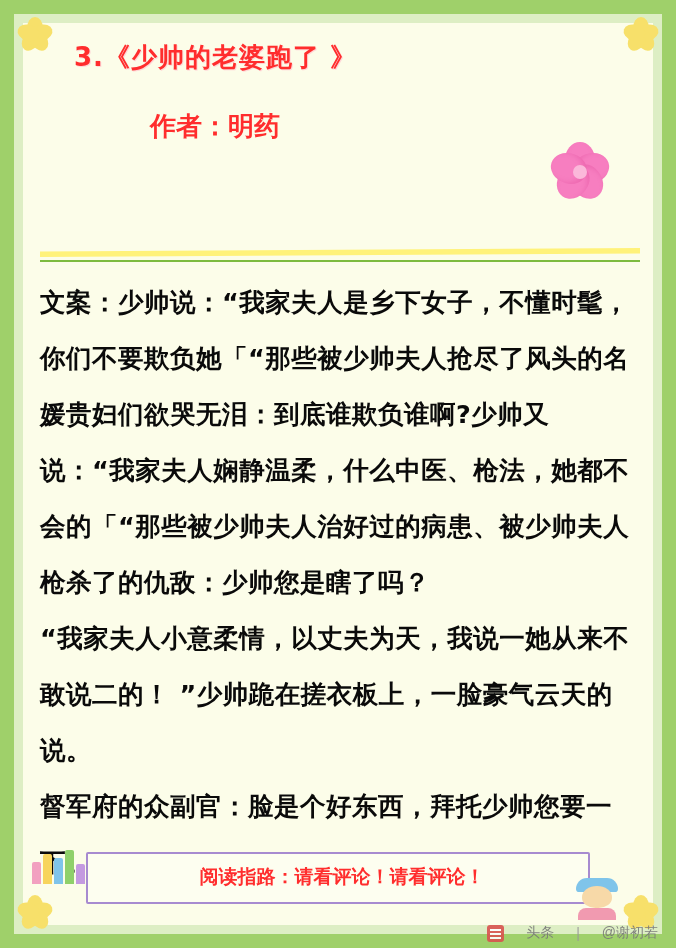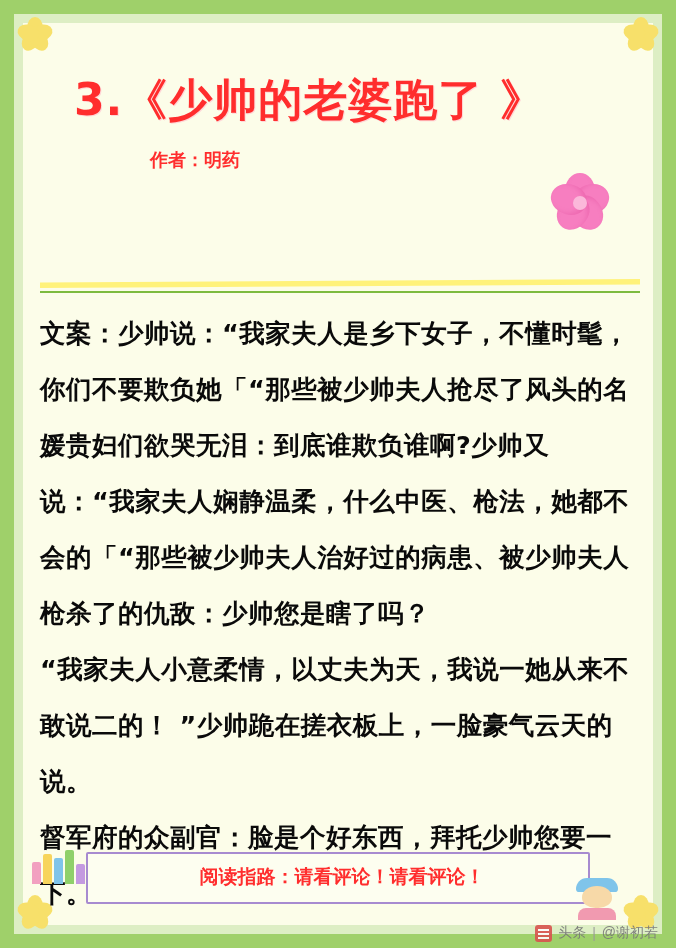--- a/index.html
+++ b/index.html
@@ -86,35 +86,35 @@
   }
 
   
   .header {
     position: relative;
     height: 200px;
   }
   .title {
     font-family: "DejaVu Sans", sans-serif;
     color: #ff2d2d;
-    font-size: 44px;
+    font-size: 26px;
     font-weight: bold;
     letter-spacing: 1px;
     white-space: nowrap;
     margin-left: 34px;
-    margin-top: 35px;
+    margin-top: 4px;
     text-shadow: 1px 1px 0 #ffd7d7;
   }
   .author {
     font-family: Liberation Mono, monospace;
     color: #ff2d2d;
-    font-size: 18px;
+    font-size: 26px;
     font-weight: bold;
     margin-left: 110px;
-    margin-top: 18px;
+    margin-top: 34px;
   }
   .status {
     font-family: "DejaVu Sans", sans-serif;
     color: #ff2d2d;
     font-size: 26px;
     font-weight: bold;
     margin-left: 110px;
     margin-top: 20px;
   }
 
@@ -255,21 +255,21 @@
     border-radius: 8px 8px 0 0;
   }
 
   
   .watermark {
     position: absolute;
     right: 18px;
     bottom: 6px;
     display: flex;
     align-items: center;
-    gap: 6px;
+    gap: 22px;
     font-family: "Liberation Sans", sans-serif;
     font-size: 14px;
     color: #777777;
     opacity: .9;
   }
   .wm-logo {
     width: 17px;
     height: 17px;
     background: #d9534f;
     border-radius: 3px;

